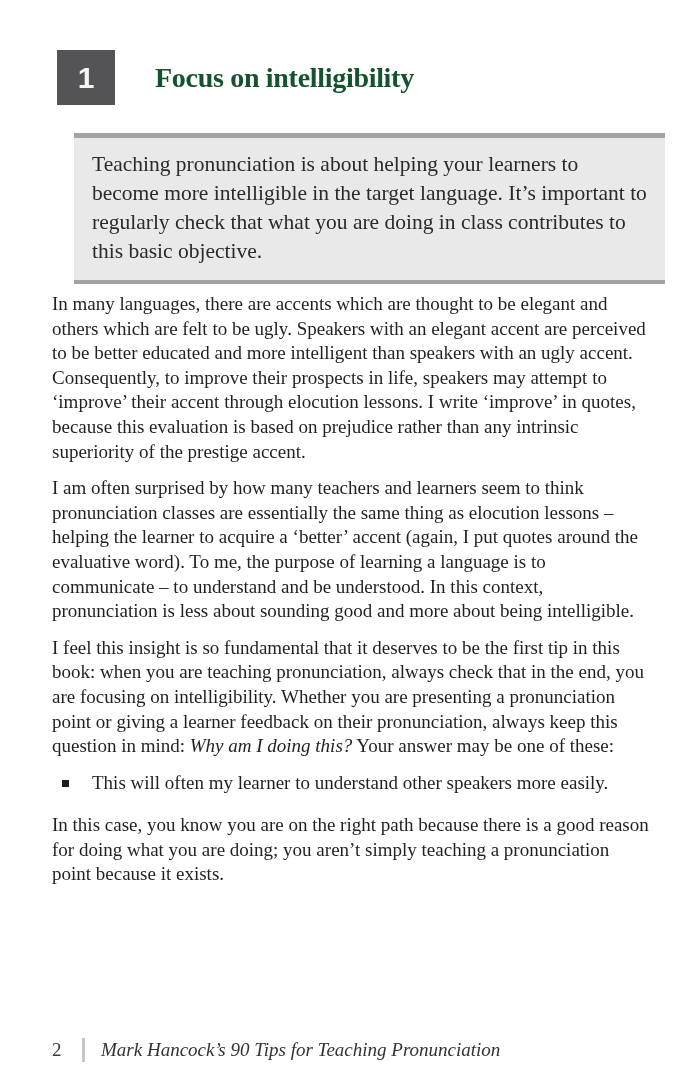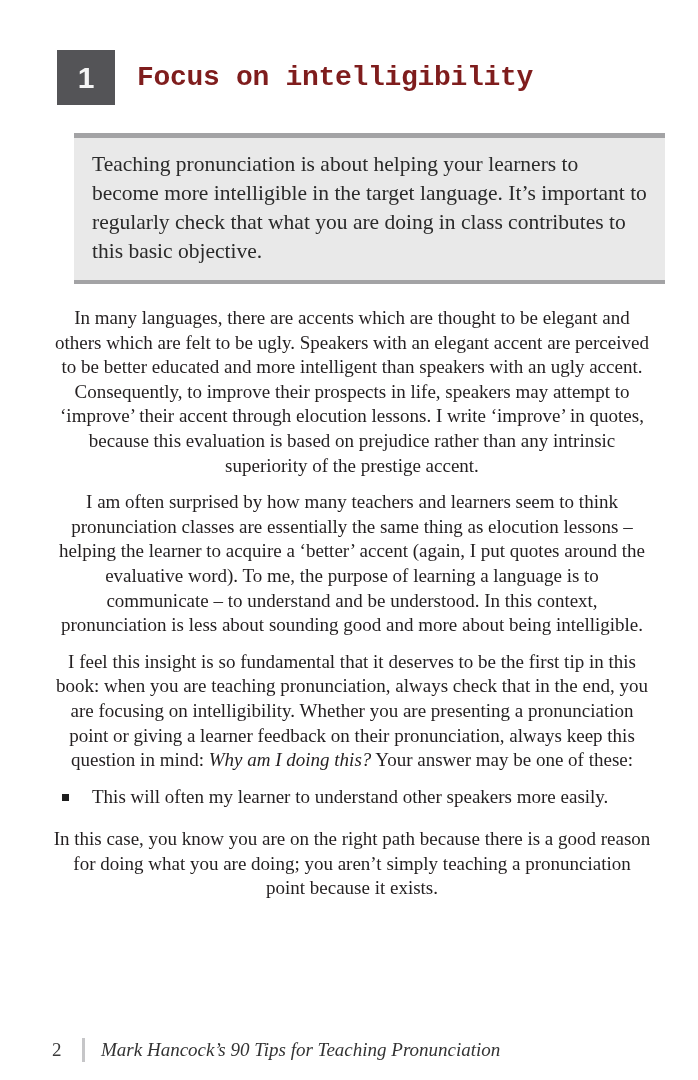--- a/index.html
+++ b/index.html
@@ -33,26 +33,26 @@
     color: #f4f4f4;
     font-family: "Liberation Sans", sans-serif;
     font-weight: bold;
     font-size: 30px;
     display: flex;
     align-items: center;
     justify-content: center;
     flex: 0 0 auto;
   }
   .tip-title {
-    margin: 0 0 0 22px;
-    font-family: Liberation Mono, monospace;
+    margin: 0 0 0 40px;
+    font-family: Liberation Serif, serif;
     font-weight: bold;
     font-size: 28px;
     letter-spacing: -0.3px;
-    color: #7f1d1d;
+    color: #14532d;
   }
 
   
   .callout {
     position: absolute;
     top: 133px;
     left: 74px;
     width: 591px;
     box-sizing: border-box;
     background: #e9e9e9;
@@ -63,24 +63,23 @@
   .callout-text {
     margin: 0;
     font-size: 21.5px;
     line-height: 29px;
     color: #2a2a2a;
   }
 
   
   .body-content {
     position: absolute;
-    top: 306px;
+    top: 292px;
     left: 52px;
     width: 600px;
-    text-align: center;
   }
   .body-para {
     margin: 0 0 12px 0;
     font-size: 19px;
     line-height: 24.6px;
   }
   .body-para em {
   }
   .bullet-list {
     list-style: none;

